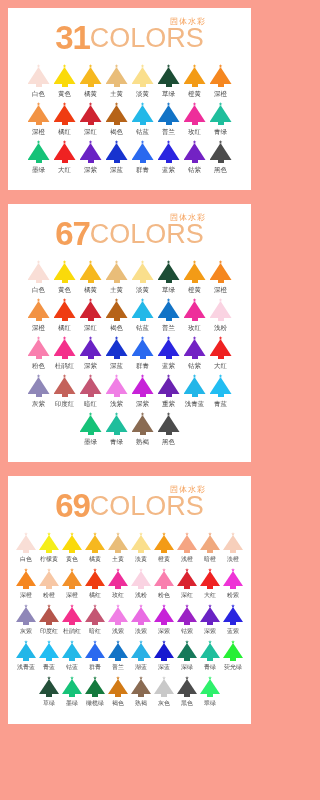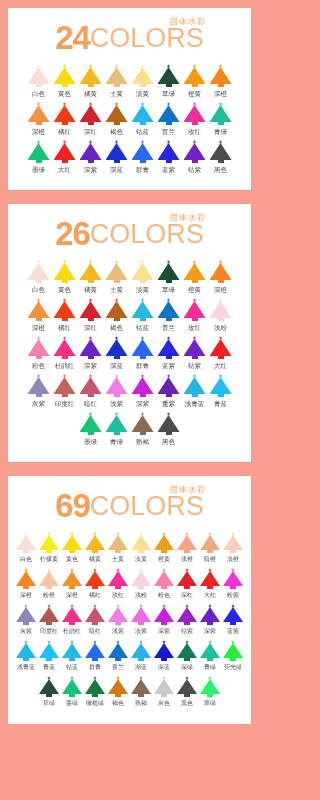--- a/index.html
+++ b/index.html
@@ -114,21 +114,21 @@
     line-height: 9px;
     white-space: nowrap;
   }
   .grid-10 .swatch-label { font-size: 6px; }
 </style>
 </head>
 <body>
 
 <div id="root">
     <div class="panel">
-      <div class="panel-header"><div class="header-inner"><span class="hdr-num" style="color: rgb(245, 160, 90);">24</span><span class="hdr-colors" style="color: rgb(242, 184, 134);">COLORS</span><span class="hdr-cn">固体水彩</span></div></div>
+      <div class="panel-header"><div class="header-inner"><span class="hdr-num" style="color: rgb(245, 160, 90);">31</span><span class="hdr-colors" style="color: rgb(242, 184, 134);">COLORS</span><span class="hdr-cn">固体水彩</span></div></div>
       <div class="grid grid-8">
         <div class="cell">
           <div class="tree" style="color: rgb(249, 222, 214);">
             <span class="star"></span>
             <span class="body"></span>
             <span class="trunk"></span>
           </div>
           <div class="swatch-label">白色</div>
         </div>
         <div class="cell">
@@ -311,21 +311,21 @@
           <div class="tree" style="color: rgb(76, 76, 76);">
             <span class="star"></span>
             <span class="body"></span>
             <span class="trunk"></span>
           </div>
           <div class="swatch-label">黑色</div>
         </div>
       </div>
     </div>
     <div class="panel">
-      <div class="panel-header"><div class="header-inner"><span class="hdr-num" style="color: rgb(245, 160, 90);">26</span><span class="hdr-colors" style="color: rgb(242, 184, 134);">COLORS</span><span class="hdr-cn">固体水彩</span></div></div>
+      <div class="panel-header"><div class="header-inner"><span class="hdr-num" style="color: rgb(245, 160, 90);">67</span><span class="hdr-colors" style="color: rgb(242, 184, 134);">COLORS</span><span class="hdr-cn">固体水彩</span></div></div>
       <div class="grid grid-8">
         <div class="cell">
           <div class="tree" style="color: rgb(249, 222, 214);">
             <span class="star"></span>
             <span class="body"></span>
             <span class="trunk"></span>
           </div>
           <div class="swatch-label">白色</div>
         </div>
         <div class="cell">

